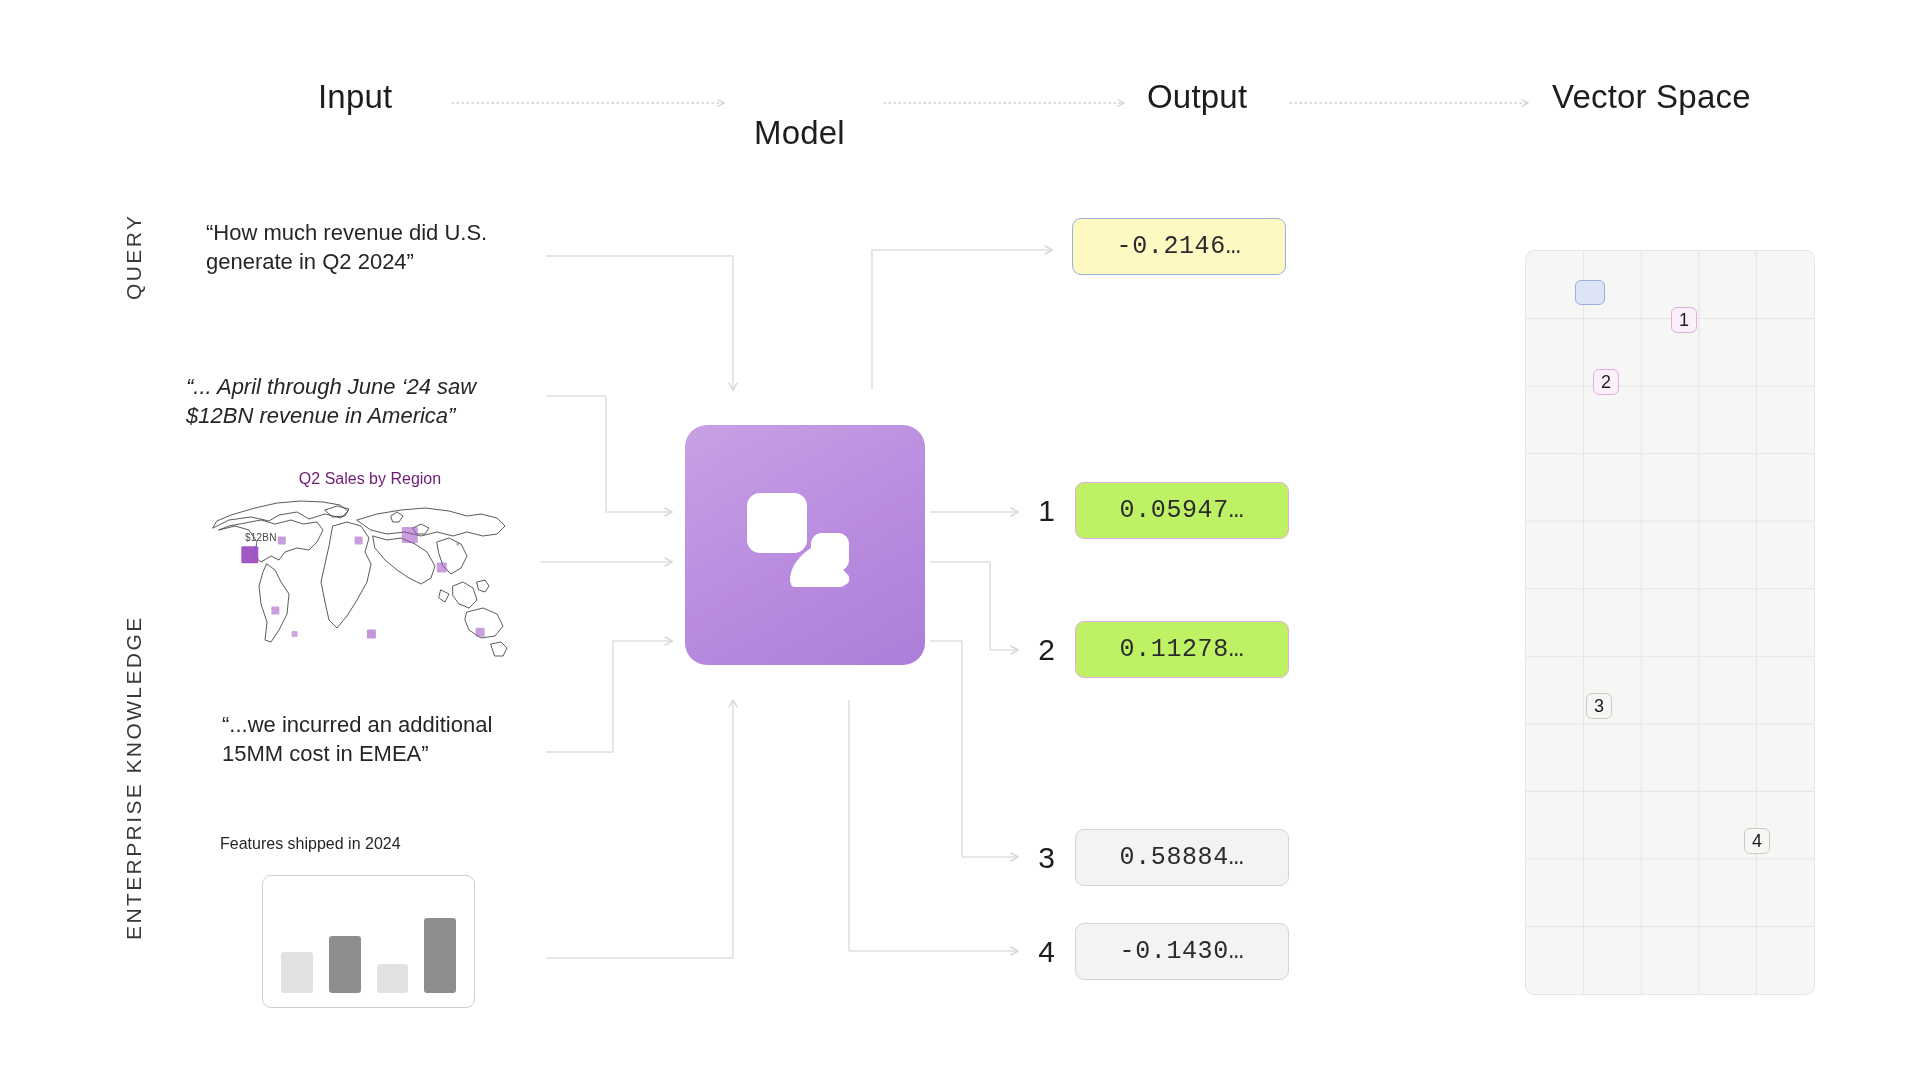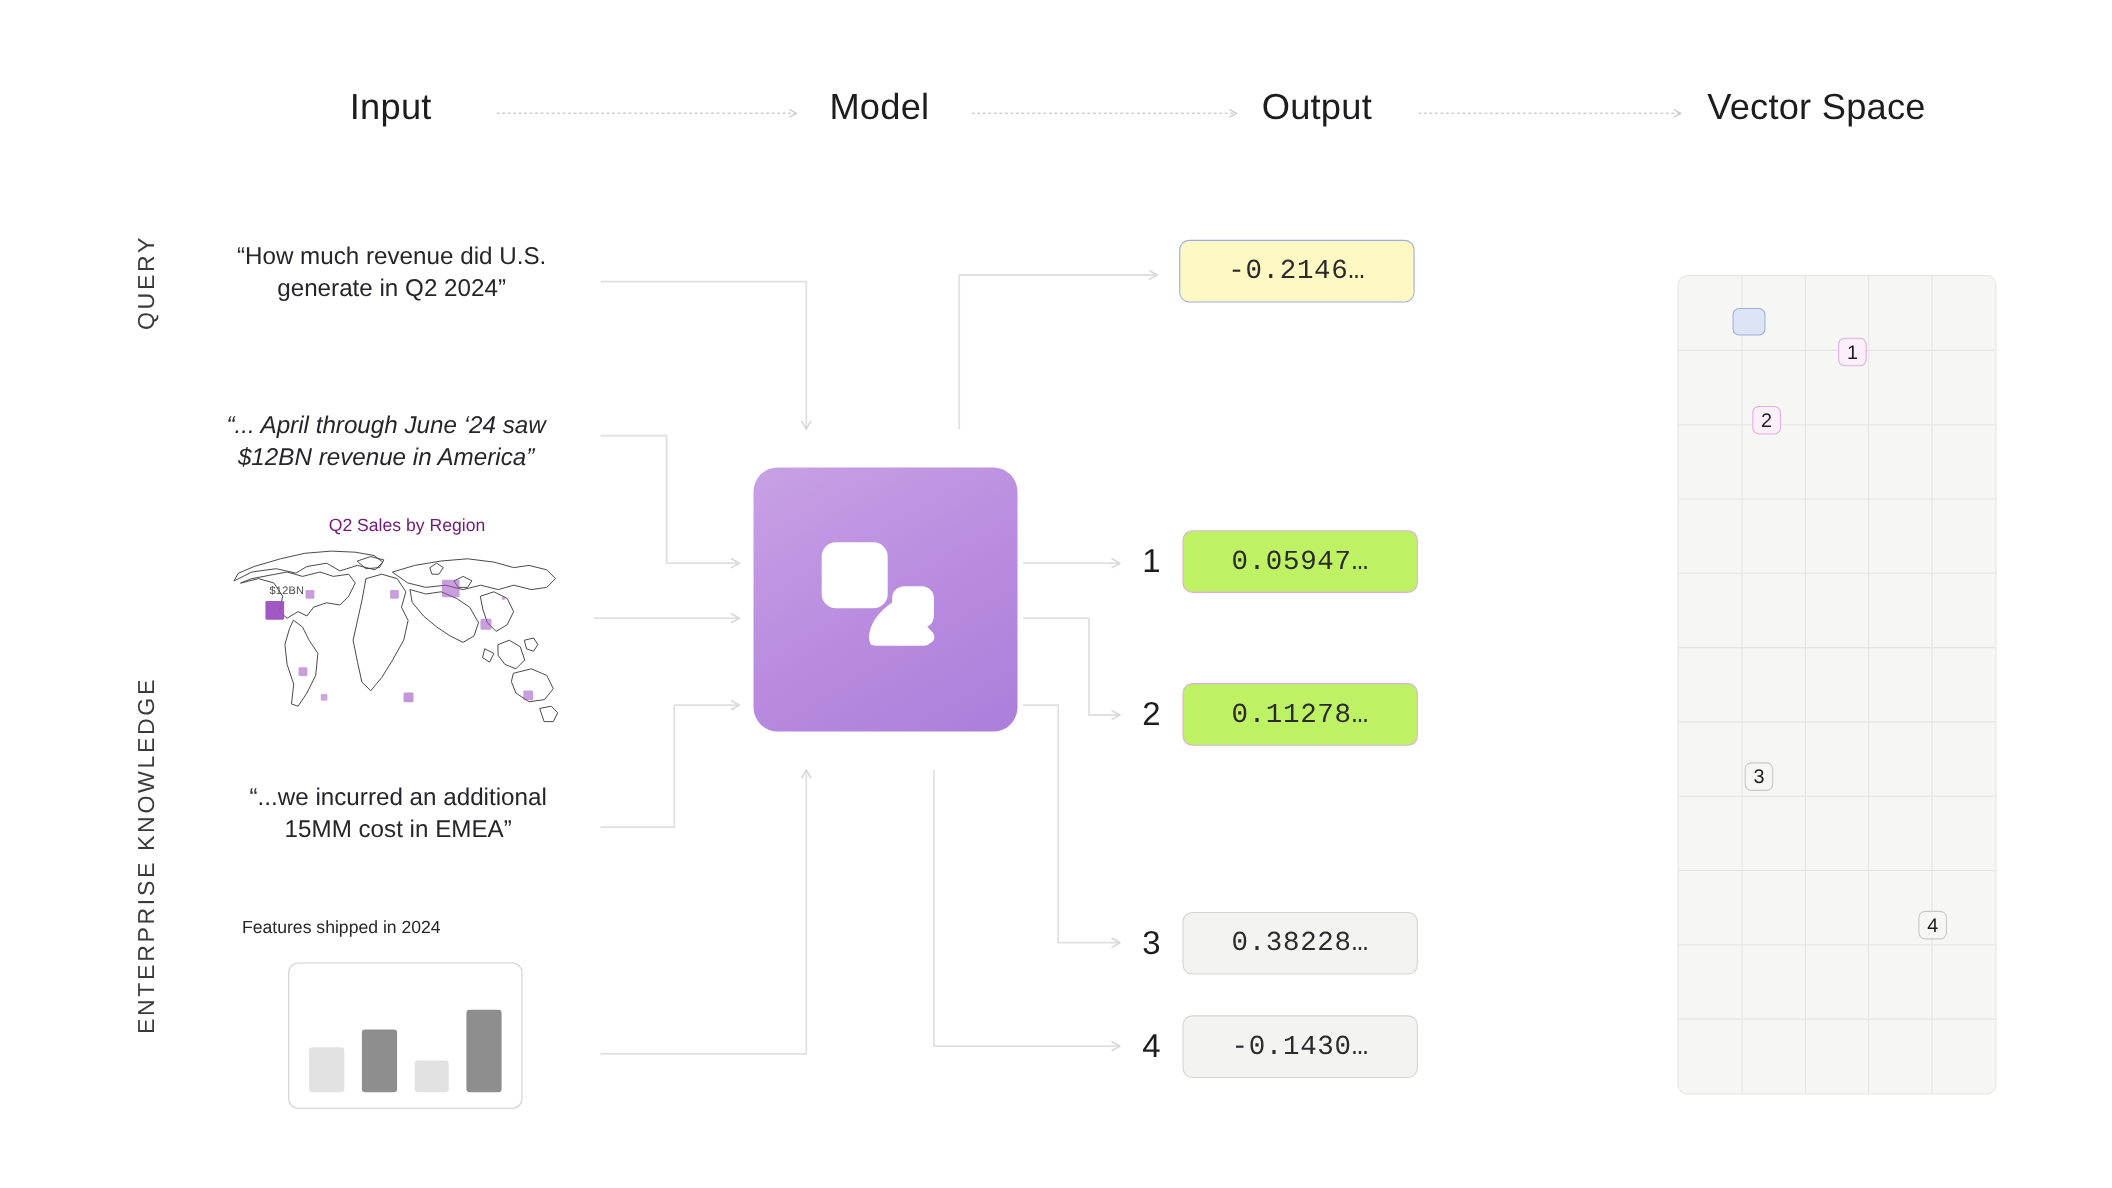--- a/index.html
+++ b/index.html
@@ -15,38 +15,38 @@
   
   #wires { position: absolute; inset: 0; width: 1920px; height: 1080px; pointer-events: none; }
 
   
   .stage-head {
     position: absolute; top: 78px;
     font-size: 33px; font-weight: 400; letter-spacing: .2px;
     color: #1d1d1f; white-space: nowrap;
   }
   #head-input  { left: 318px; }
-  #head-model  { left: 754px; }
+  #head-model  { left: 754px; margin-top: 36px; }
   #head-output { left: 1147px; }
   #head-vector { left: 1552px; }
 
   
   .rail {
     position: absolute;
     transform-origin: 0 0;
     transform: rotate(-90deg);
     font-size: 21px; letter-spacing: 2.4px;
     color: #3a3a3a; white-space: nowrap;
   }
   #rail-query      { left: 122px; top: 300px; }
   #rail-enterprise { left: 122px; top: 940px; }
 
   
   .snippet {
-    position: absolute; text-align: center;
+    position: absolute; text-align: left;
     font-size: 22px; line-height: 1.33; color: #26262a;
   }
   #snip-query { left: 206px; top: 218px;  width: 300px; }
   #snip-doc   { left: 186px; top: 372px;  width: 330px; font-style: italic; }
   #snip-emea  { left: 222px; top: 710px;  width: 280px; }
 
   
   #map-title {
     position: absolute; left: 230px; top: 470px; width: 280px;
     text-align: center; font-size: 16px; color: #701a75;
@@ -238,21 +238,21 @@
   <div class="out-row" id="out-1">
     <div class="out-rank">1</div>
     <div class="vec-box vec-pink">0.05947…</div>
   </div>
   <div class="out-row" id="out-2">
     <div class="out-rank">2</div>
     <div class="vec-box vec-pink">0.11278…</div>
   </div>
   <div class="out-row" id="out-3">
     <div class="out-rank">3</div>
-    <div class="vec-box vec-gray">0.38228…</div>
+    <div class="vec-box vec-gray">0.58884…</div>
   </div>
   <div class="out-row" id="out-4">
     <div class="out-rank">4</div>
     <div class="vec-box vec-gray">-0.1430…</div>
   </div>
 
   <div id="vspace">
     <svg id="vgrid" preserveAspectRatio="none" viewBox="0 0 288 743">
         <line x1="57.6" y1="0" x2="57.6" y2="743" stroke="#e4e4e2" stroke-width="1"></line>
         <line x1="115.2" y1="0" x2="115.2" y2="743" stroke="#e4e4e2" stroke-width="1"></line>

